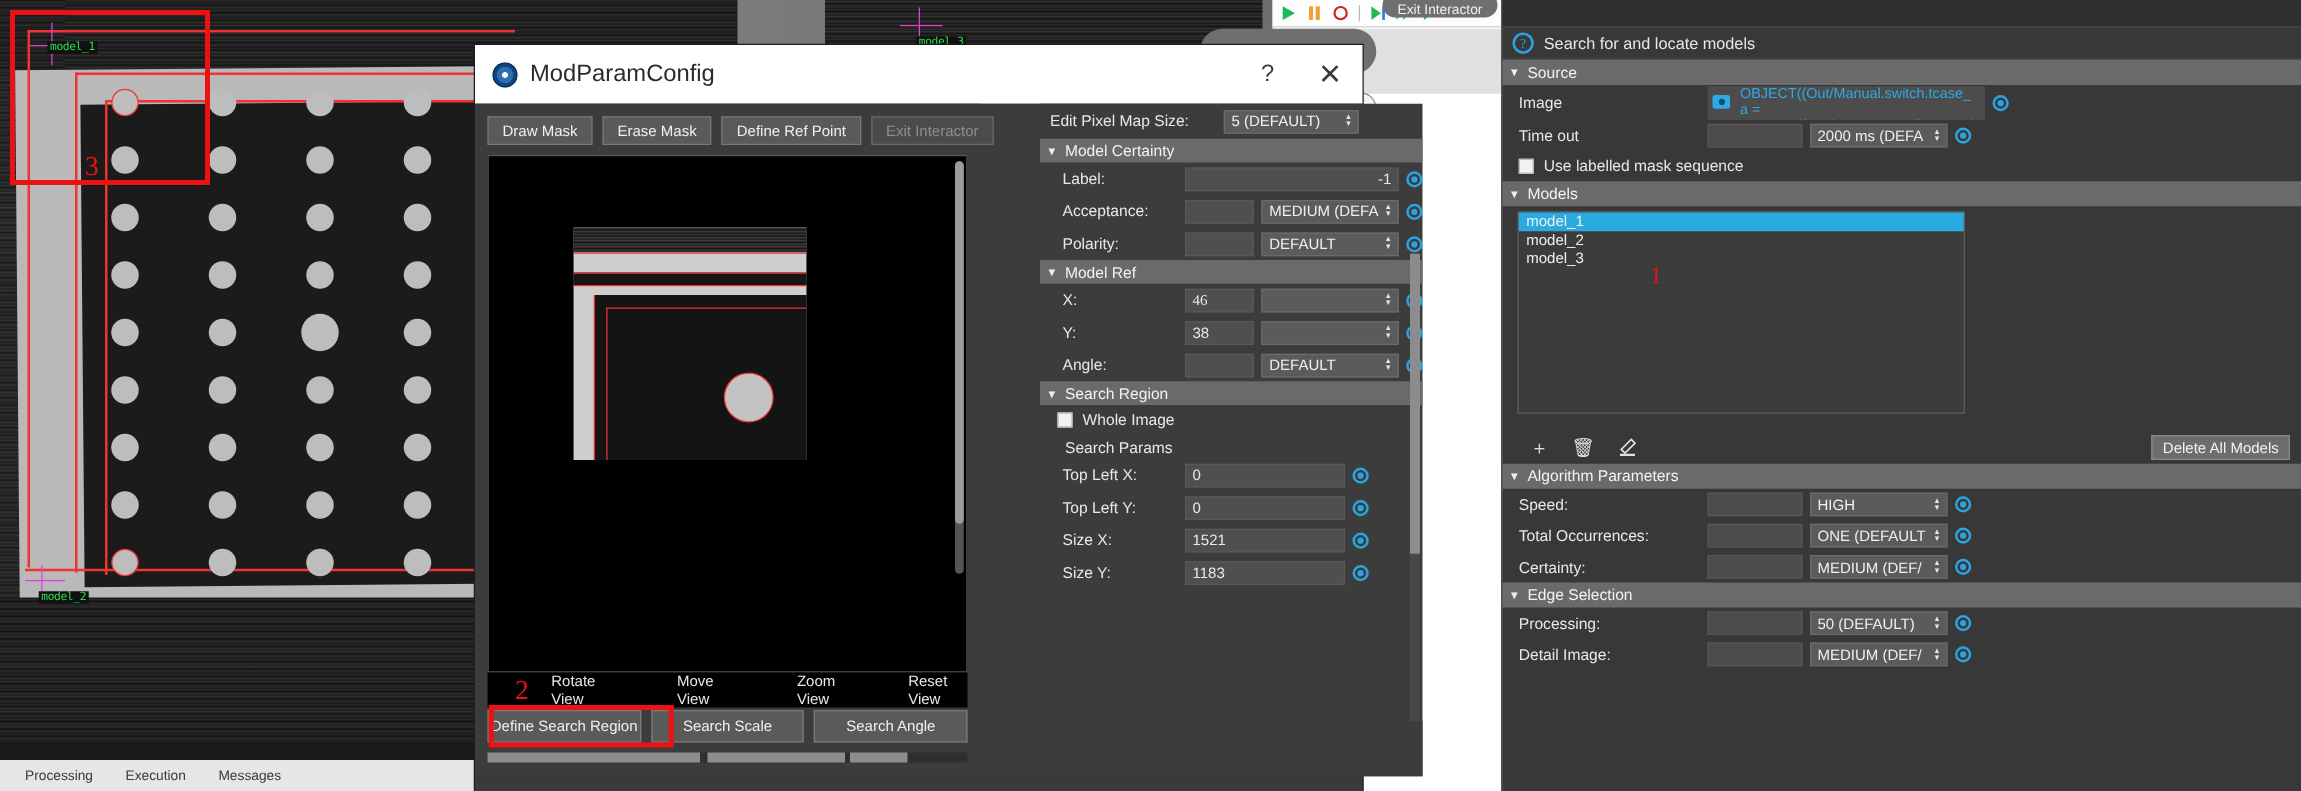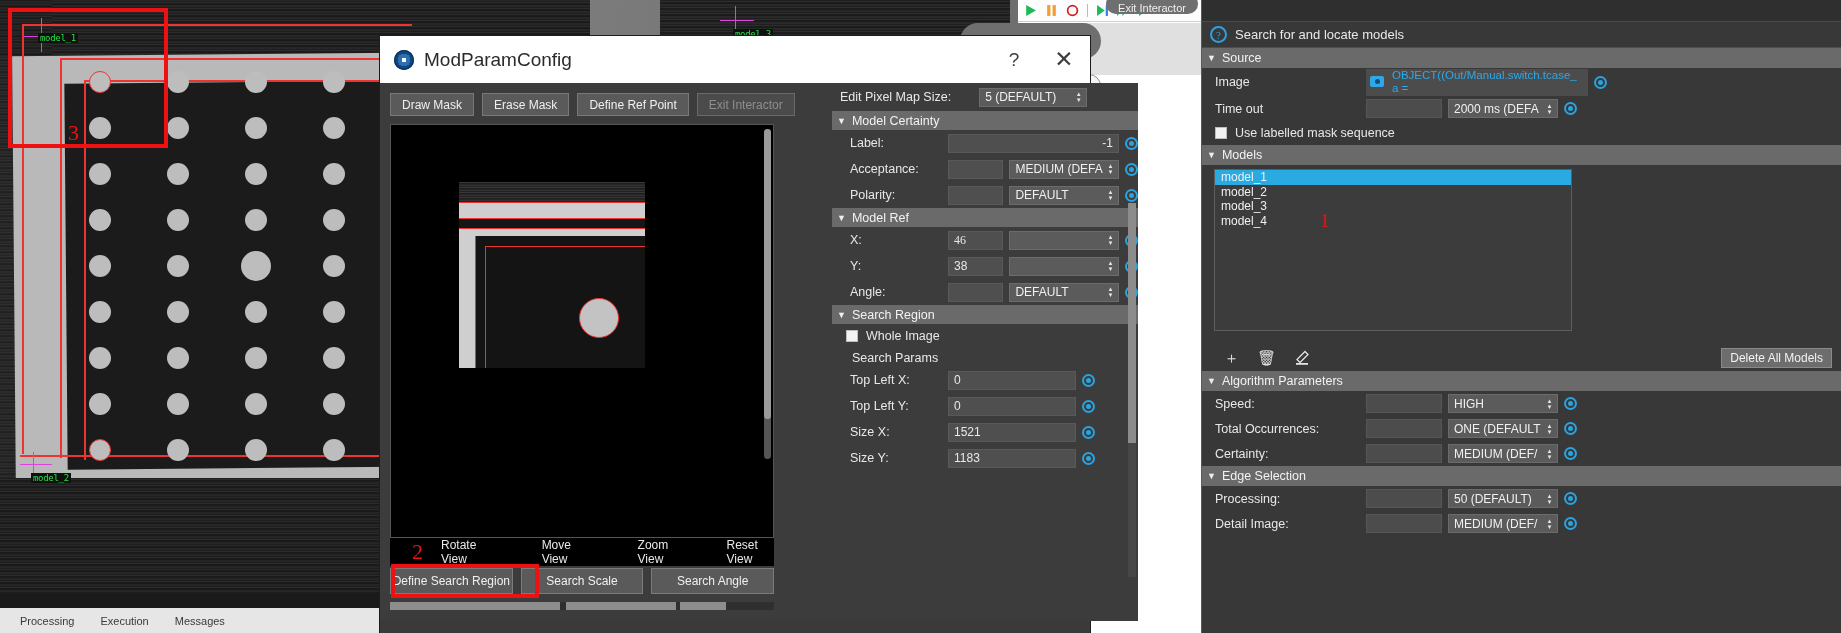--- a/index.html
+++ b/index.html
@@ -722,23 +722,20 @@
     <div class="models-list">
       <div class="mrow sel">
           <span>model_1</span>
         </div>
       <div class="mrow">
           <span>model_2</span>
         </div>
       <div class="mrow">
           <span>model_3</span>
         </div>
-      <div class="mrow">
-          <span>model_4</span>
-        </div>
       <div class="model-num">1</div>
     </div>
 
     <div class="icon-row" style="margin-top:14px;">
       <span class="ic">＋</span>
       <span class="ic">🗑</span>
       <svg width="16" height="16" viewBox="0 0 16 16" style="cursor:pointer">
         <path d="M11 1.5 L14 4.5 L6 12.5 L3 9.5 Z" fill="none" stroke="#e2e2e2" stroke-width="1.3"></path>
         <rect x="2" y="13" width="12" height="1.8" fill="#e2e2e2"></rect>
       </svg>

